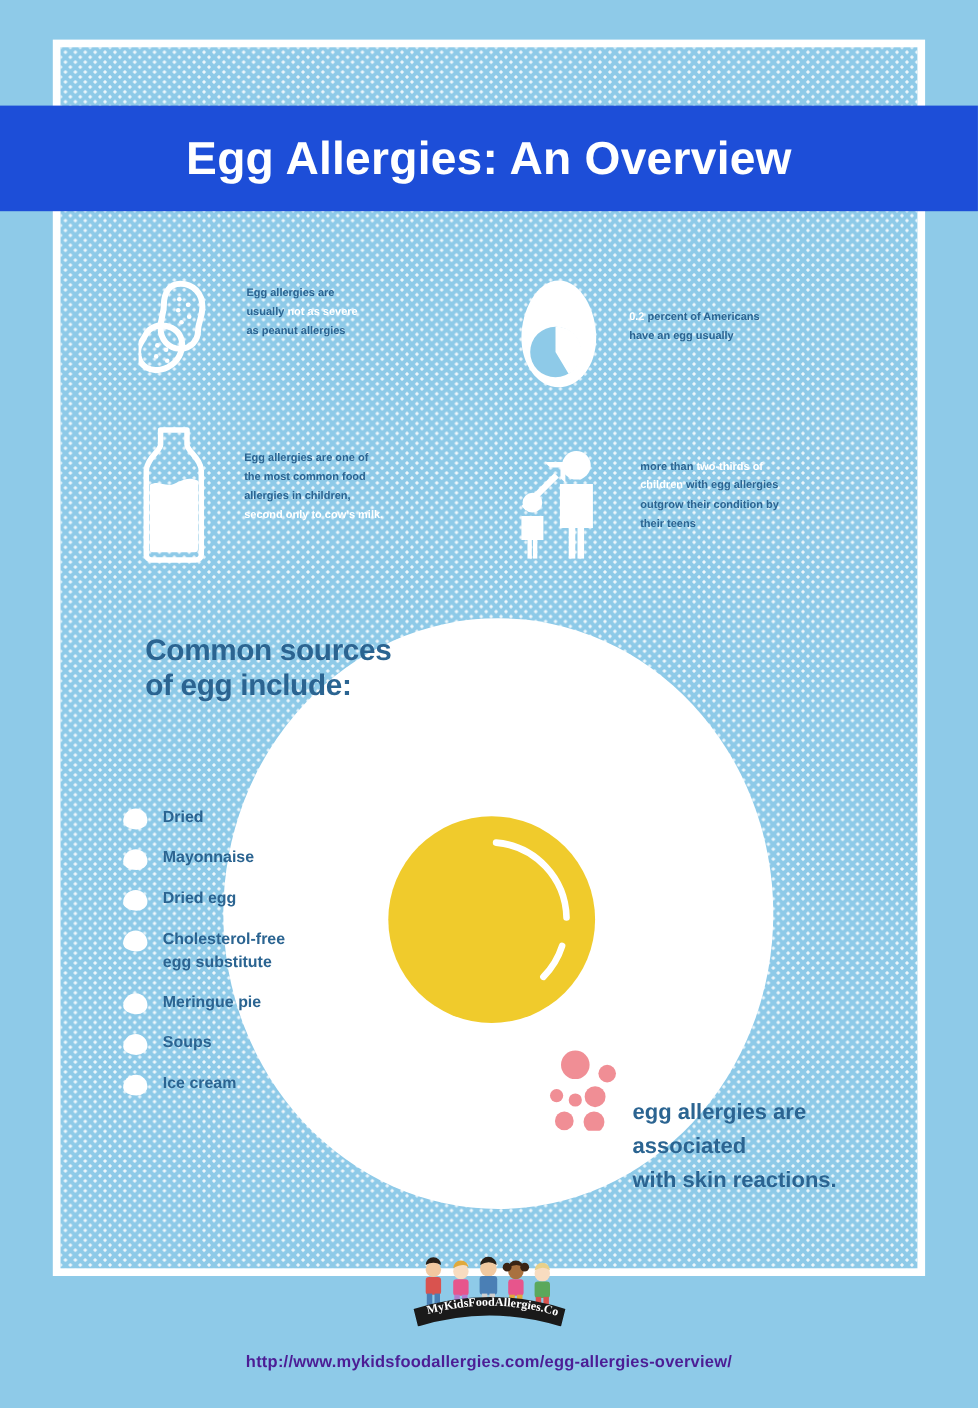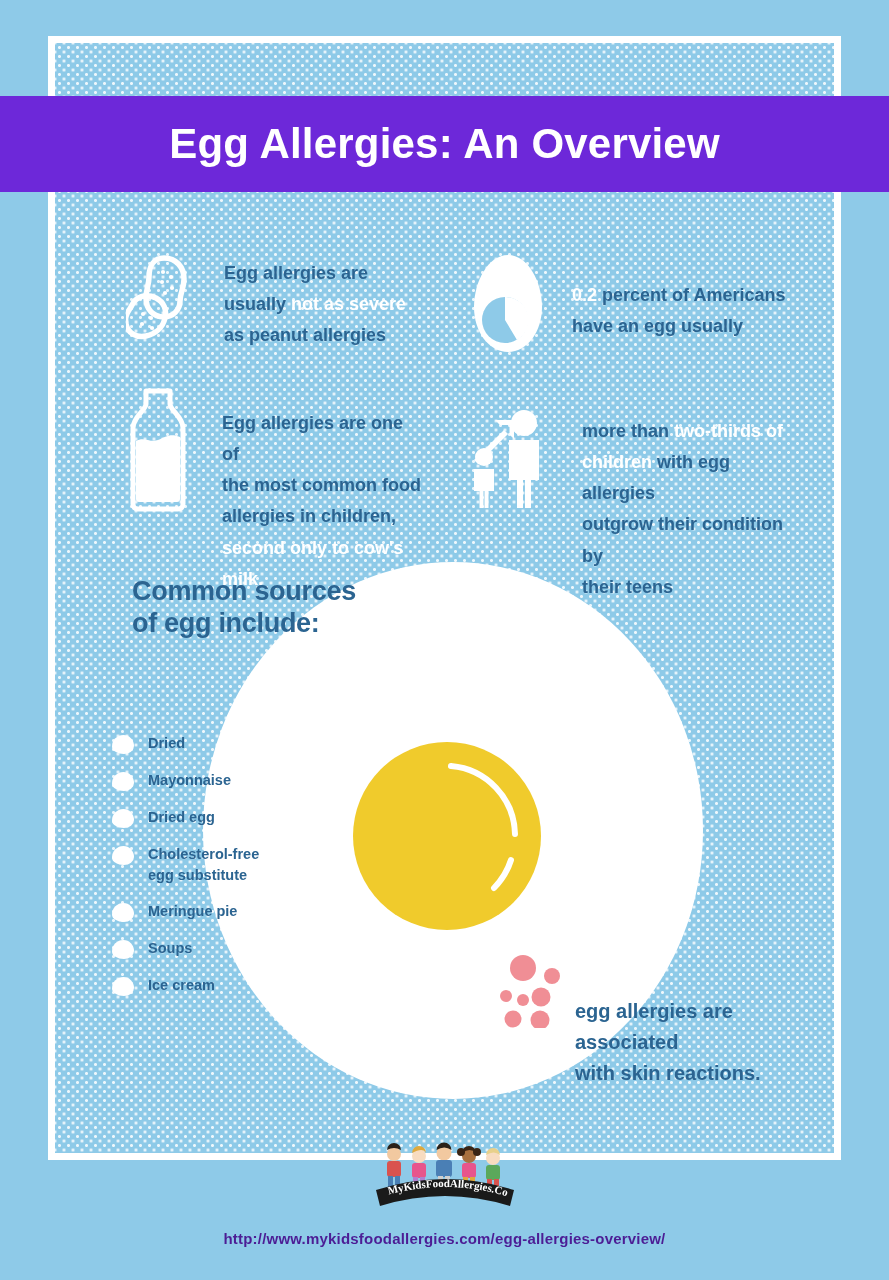--- a/index.html
+++ b/index.html
@@ -22,30 +22,30 @@
     background-image:
       radial-gradient(circle, rgba(255,255,255,.85) 1.3px, transparent 1.6px),
       radial-gradient(circle, rgba(255,255,255,.85) 1.3px, transparent 1.6px);
     background-size:9px 9px, 9px 9px;
     background-position:0 0, 4.5px 4.5px;
   }
 
   
   .banner{
     position:absolute;left:0;top:96px;width:889px;height:96px;
-    background:#6d28d9;display:flex;align-items:center;justify-content:center;
+    background:#1d4ed8;display:flex;align-items:center;justify-content:center;
   }
   .banner h1{
     margin:0;color:#ffffff;font-size:42px;font-weight:bold;letter-spacing:.2px;
   }
 
   
   .fact{position:absolute;display:flex;align-items:flex-start;}
   .fact .ico{flex:0 0 auto;position:relative;}
-  .fact .txt{font-size:18px;line-height:1.73;color:#2B6491;font-weight:bold;}
+  .fact .txt{font-size:10px;line-height:1.73;color:#2B6491;font-weight:bold;}
   .fact .txt .hl{color:#ffffff;}
 
   #fact-peanut{left:126px;top:252px;width:330px;}
   #fact-peanut .txt{margin-left:28px;padding-top:6px;width:200px;}
   #fact-egg{left:470px;top:252px;width:360px;}
   #fact-egg .txt{margin-left:26px;padding-top:28px;width:215px;}
   #fact-milk{left:122px;top:386px;width:340px;}
   #fact-milk .txt{margin-left:28px;padding-top:22px;width:200px;}
   #fact-kids{left:468px;top:408px;width:370px;}
   #fact-kids .txt{margin-left:28px;padding-top:8px;width:215px;}

